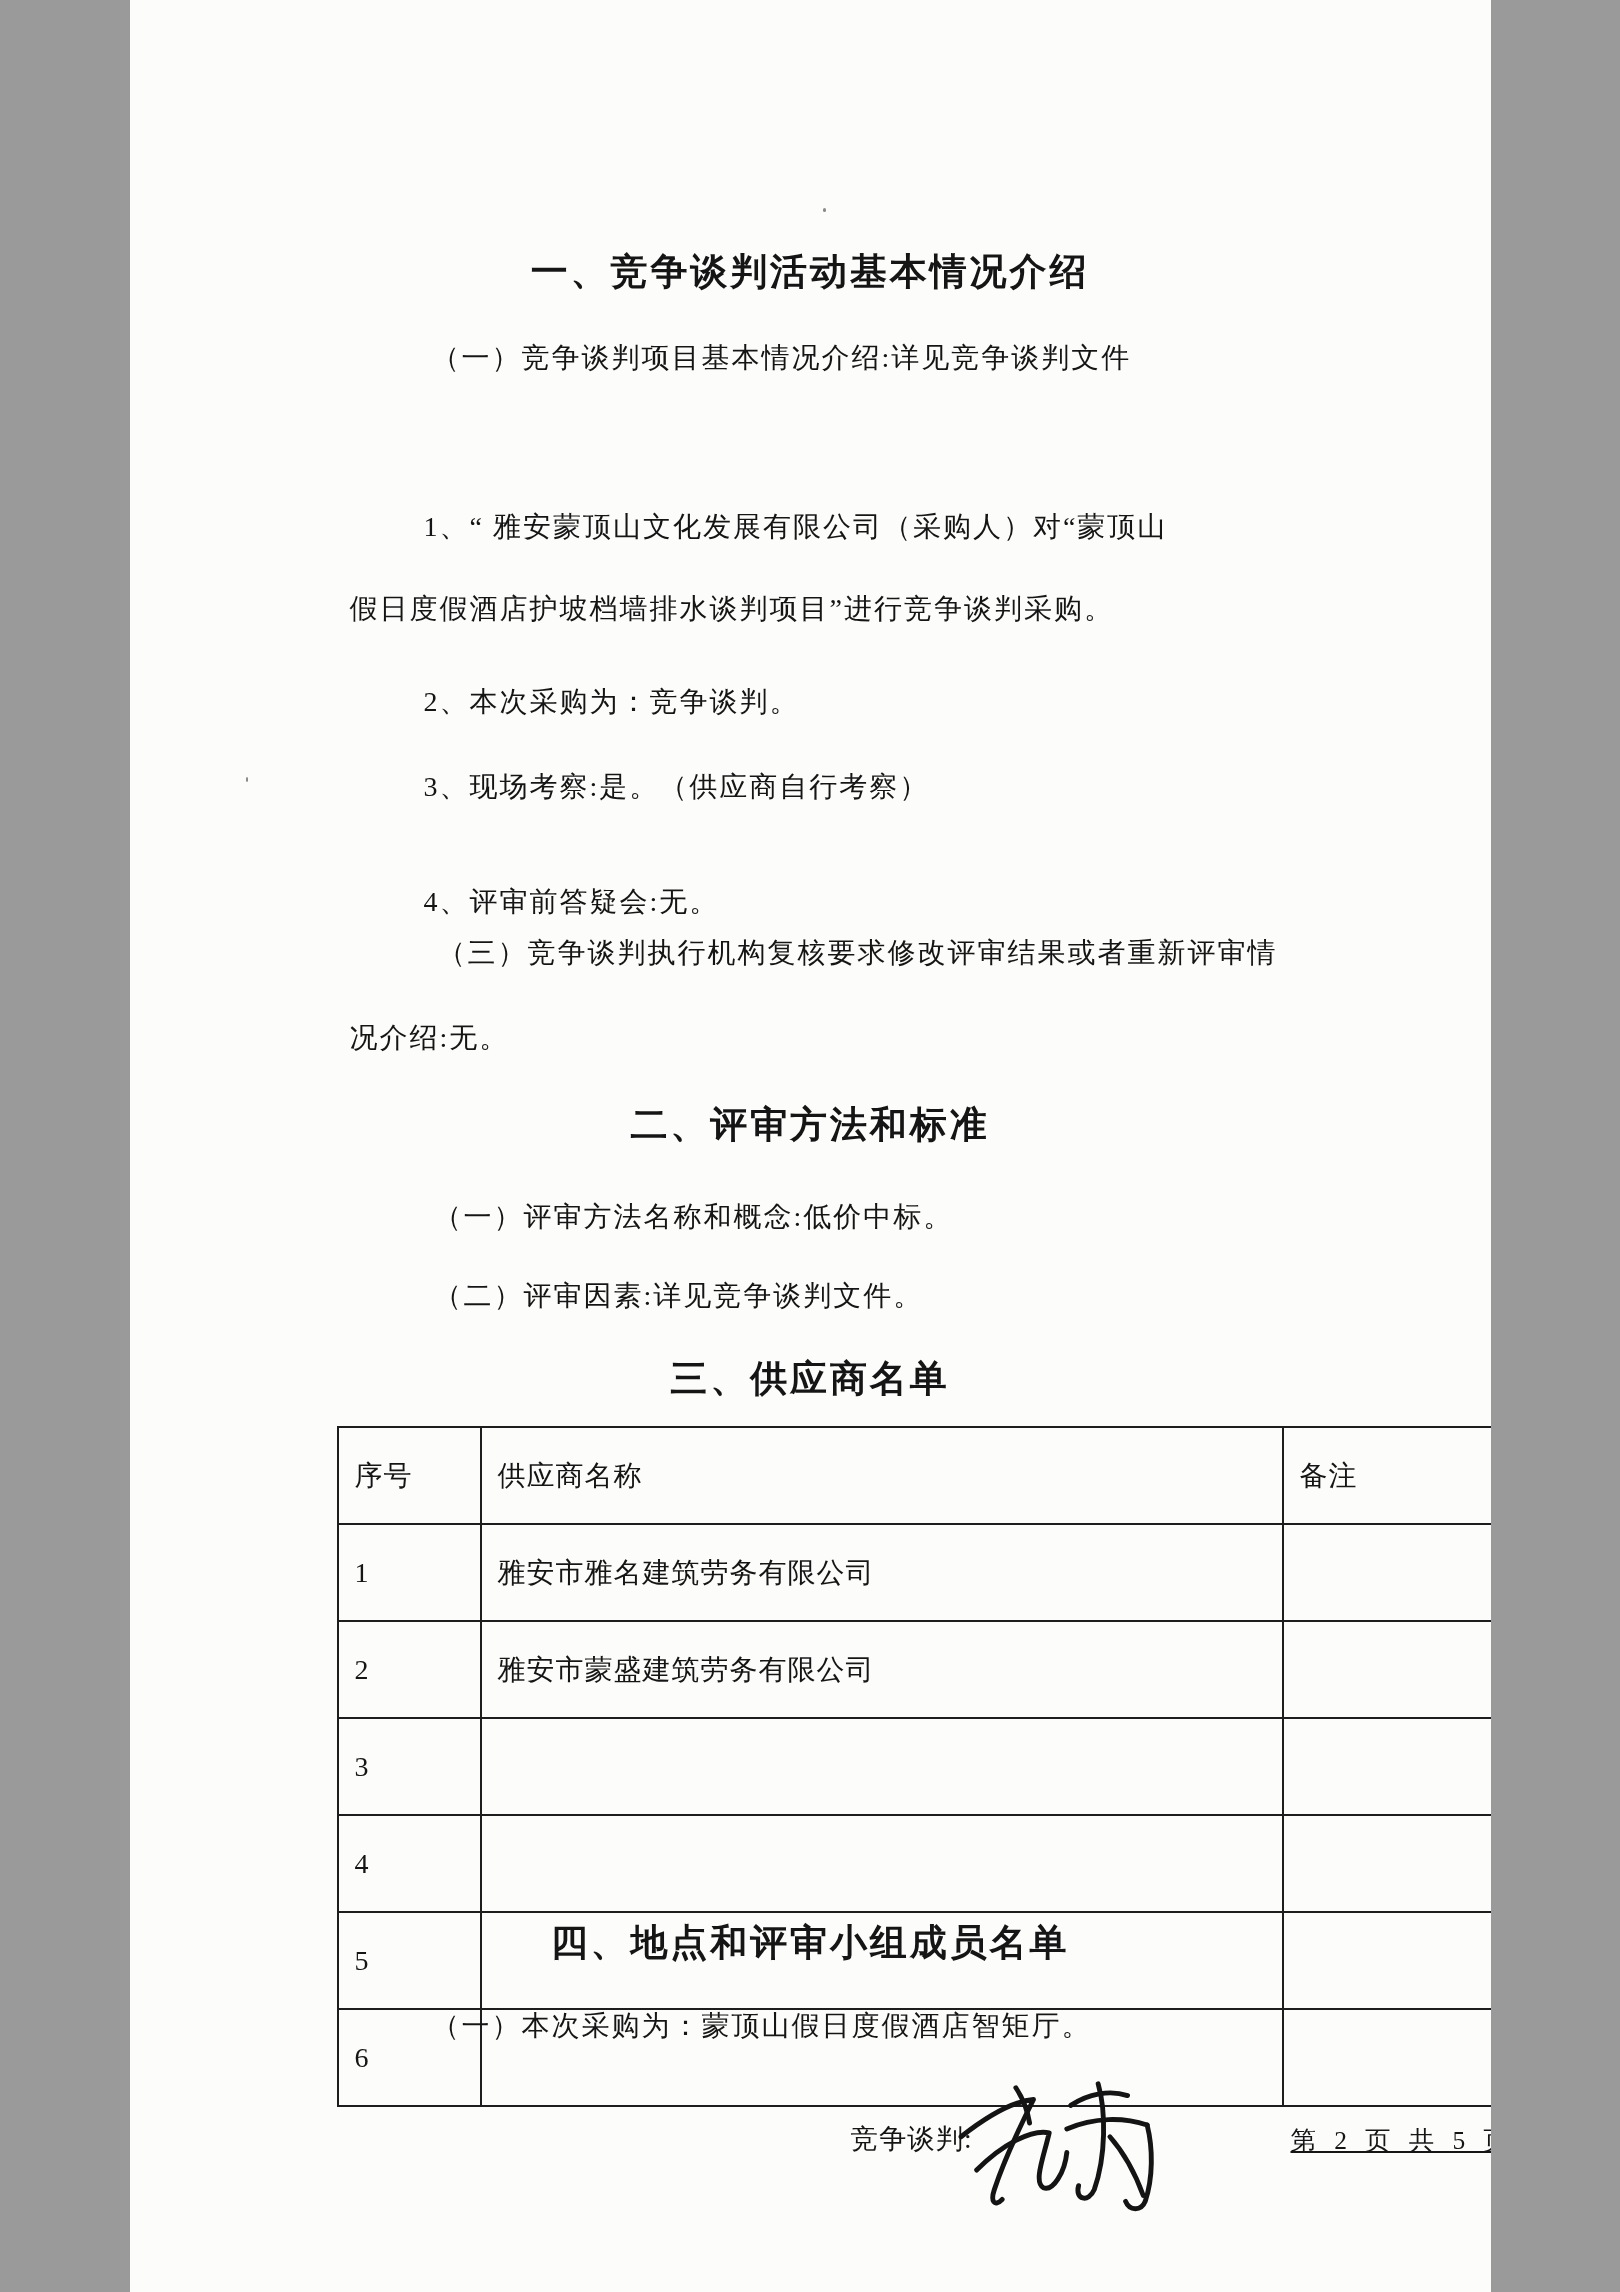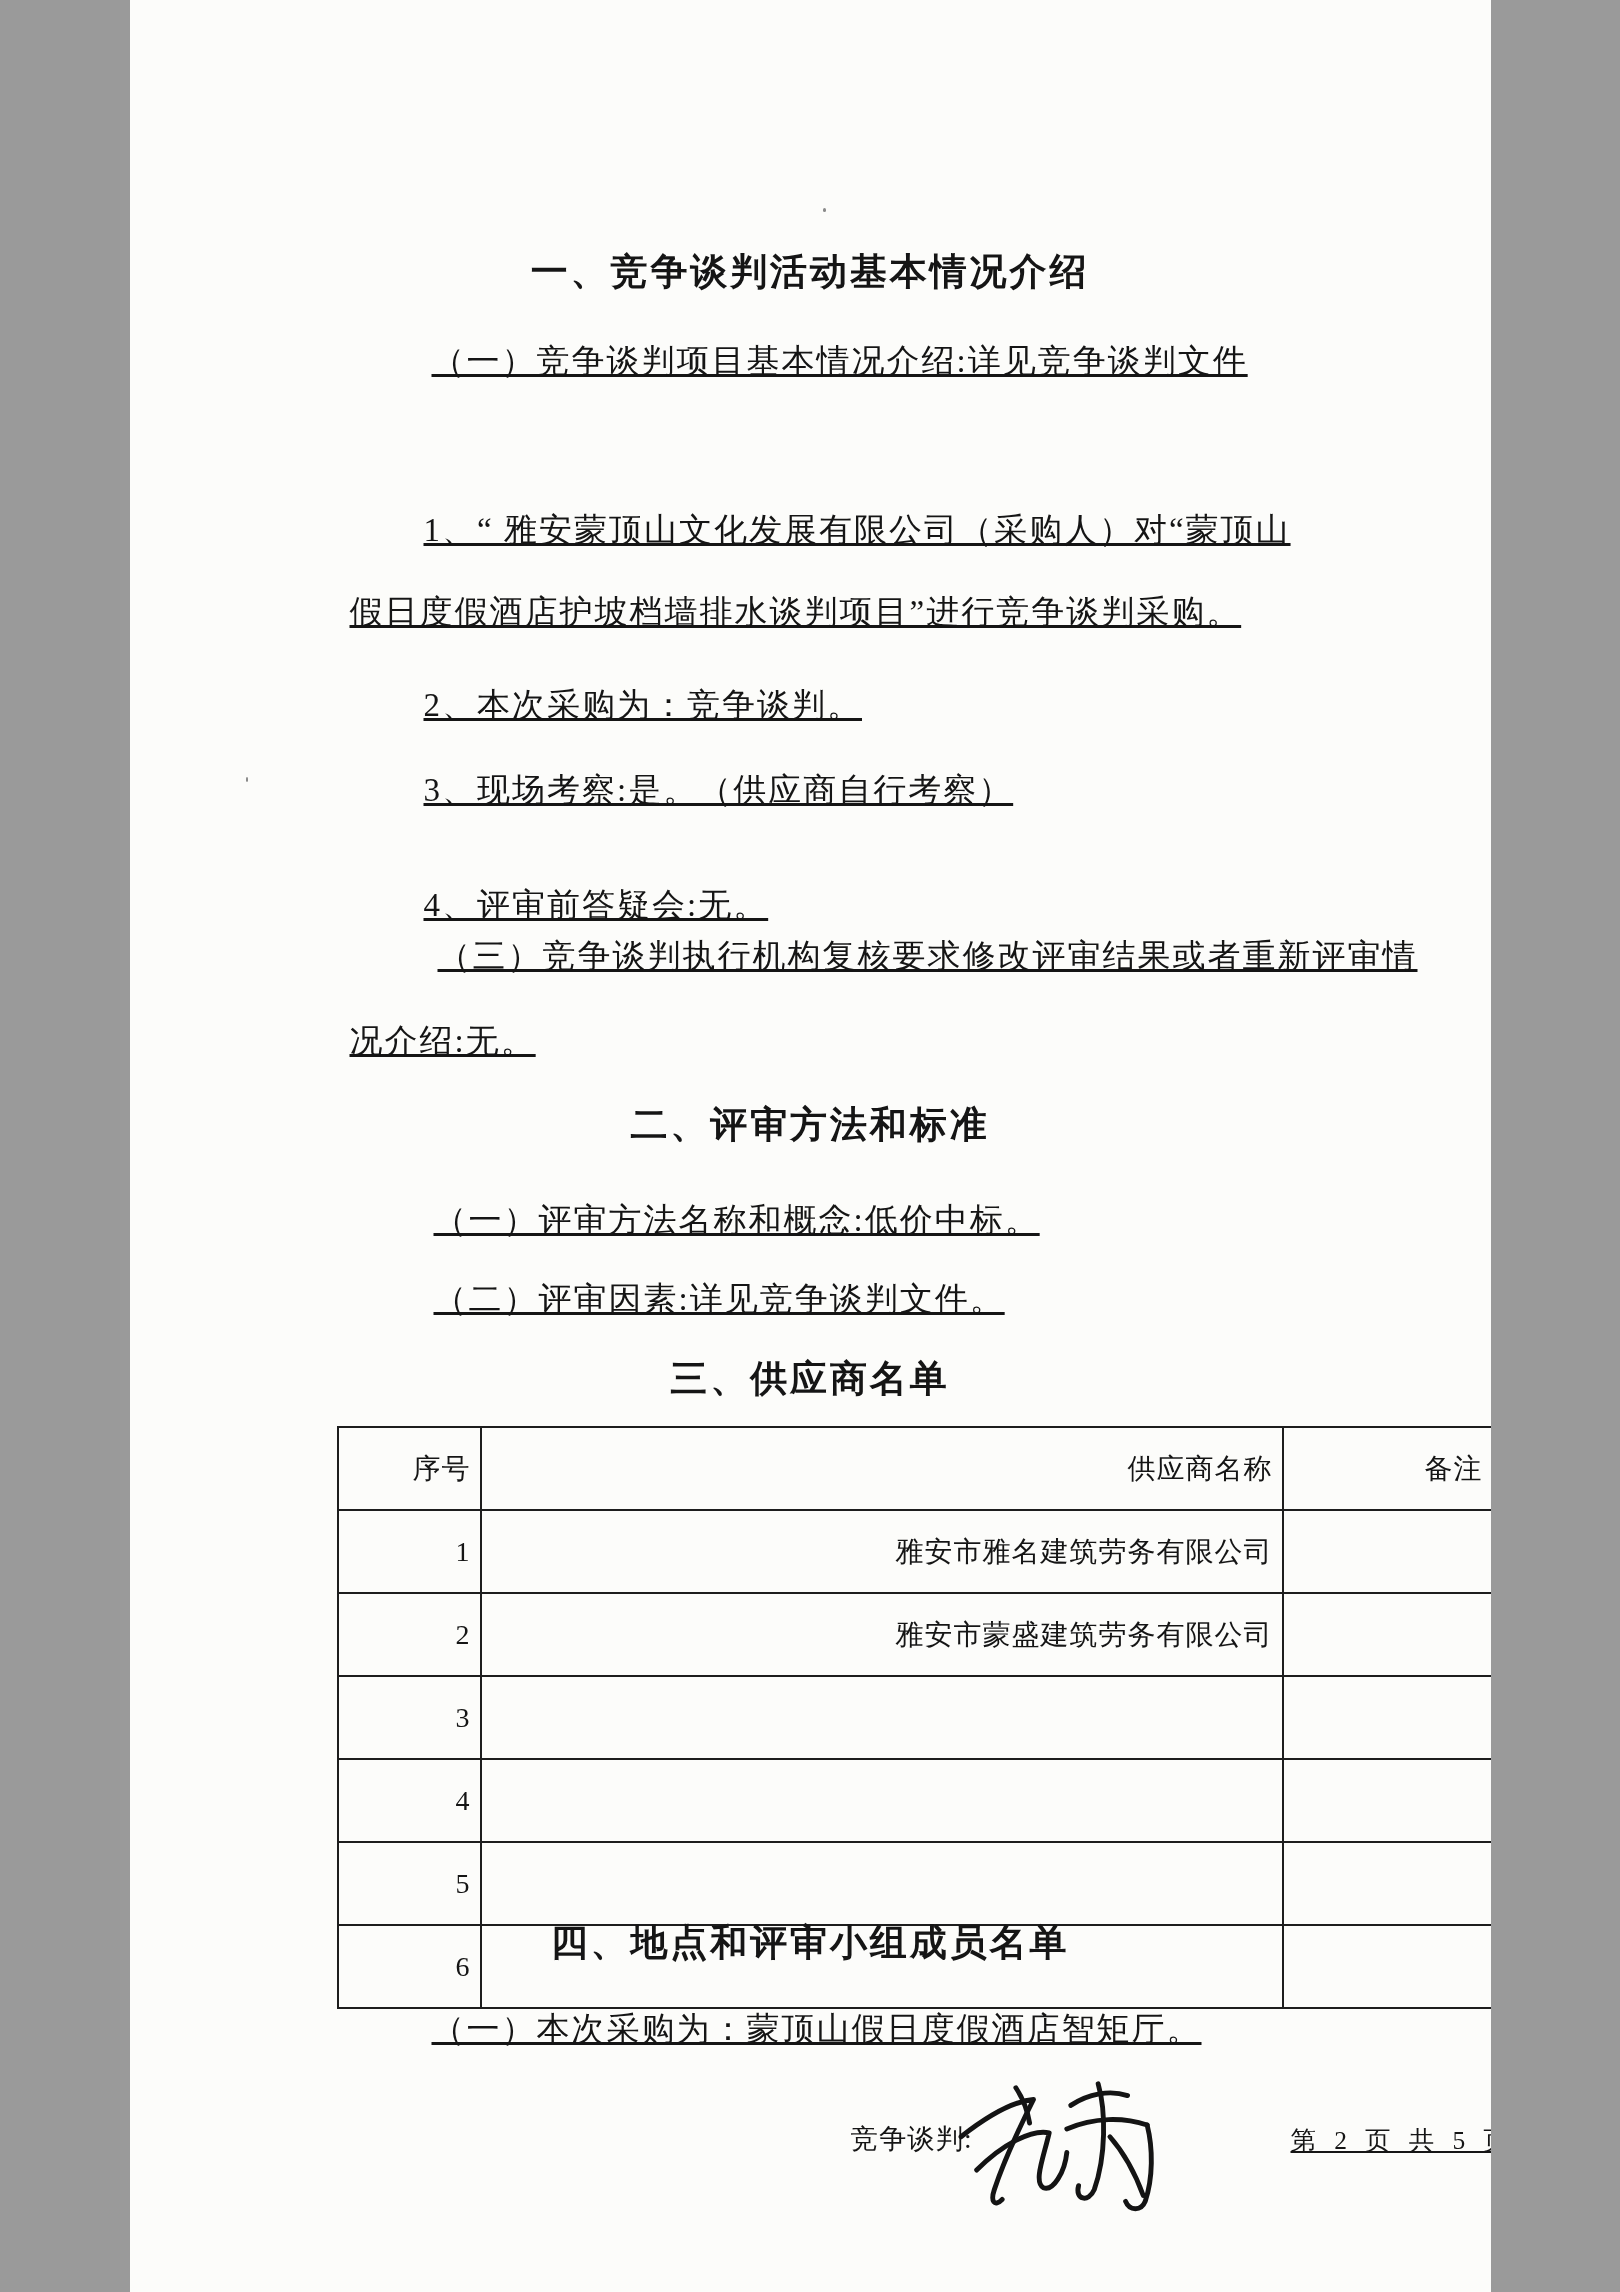--- a/index.html
+++ b/index.html
@@ -12,32 +12,32 @@
     font-family:"Liberation Serif","DejaVu Serif",serif;
     overflow:hidden;
   }
   .abs { position:absolute; white-space:nowrap; }
   .sec-title {
     position:absolute; left:0; width:100%;
     text-align:center;
     font-size:37px; font-weight:bold; letter-spacing:2.9px;
     white-space:nowrap;
   }
-  .body-line { font-size:33px; letter-spacing:2px;text-decoration:underline; }
+  .body-line { font-size:28px; letter-spacing:2px; }
   .suppliers {
     position:absolute; left:207px; top:1426px;
     width:1155px;
     border-collapse:collapse; table-layout:fixed;
     font-size:28px; letter-spacing:1px;
   }
   .suppliers th, .suppliers td {
     border:2px solid #1d1d1d;
     font-weight:normal;
-    text-align:right; vertical-align:middle;
-    padding:9px; height:63px;
+    text-align:left; vertical-align:middle;
+    padding:16px; height:63px;
     overflow:hidden;
   }
   .col-no   { width:143px; }
   .col-name { width:802px; }
   .col-note { width:210px; }
   .footer-label { font-size:27.4px; letter-spacing:1px; }
   .page-number  { font-size:25.5px; letter-spacing:5.9px;text-decoration:underline; }
   .signature-svg { position:absolute; left:825px; top:2076px; }
   .speck { position:absolute; background:#8a8a8a; border-radius:50%; }
 </style>

